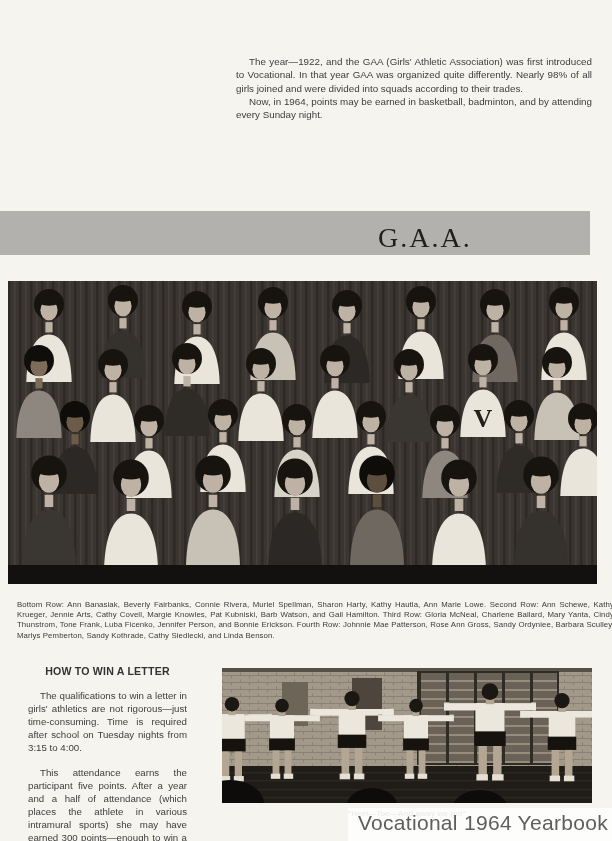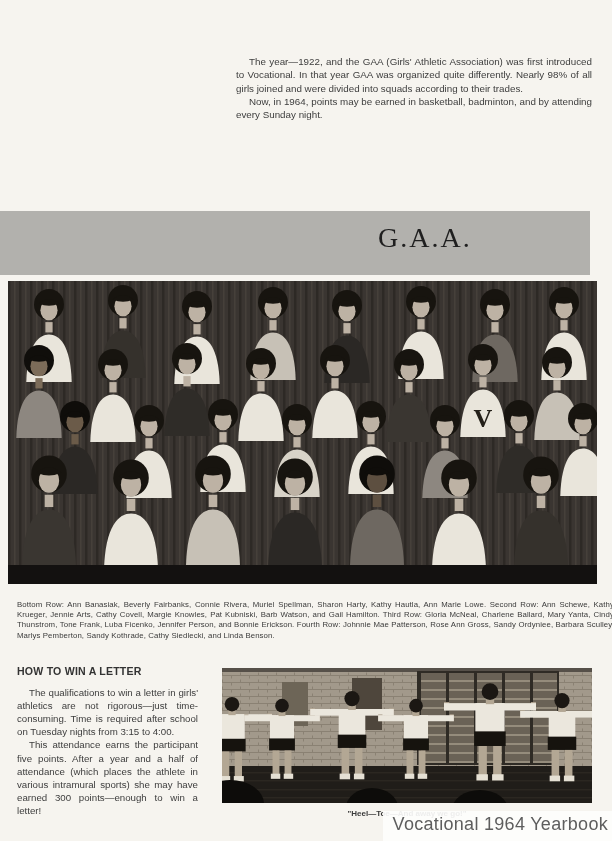--- a/index.html
+++ b/index.html
@@ -13,21 +13,21 @@
   }
   
   .intro{
     position:absolute;left:236px;top:55px;width:356px;
     font-size:9.8px;line-height:13.3px;color:#3d3d3d;
     text-align:justify;
   }
   .intro p{margin:0;text-indent:13px;}
   
   .banner{
-    position:absolute;left:0;top:211px;width:590px;height:64px;
+    position:absolute;left:0;top:211px;width:590px;height:44px;
     background:#b2b1ad;
   }
   .banner-title{
     position:absolute;left:378px;top:0;height:52px;line-height:54px;
     font-family:"Liberation Serif",serif;
     font-size:28px;letter-spacing:2px;color:#1f1f1f;
   }
   
   .photo{margin:0;padding:0;position:absolute;background:#2e2b27;}
   .group-photo{left:8px;top:281px;width:589px;height:303px;}
@@ -39,34 +39,34 @@
     font-size:7.8px;line-height:10.2px;font-weight:400;color:#3a3a3a;
     text-align:justify;letter-spacing:0.1px;
   }
   
   .letter{
     position:absolute;left:17px;top:665px;width:181px;
     font-size:9.7px;line-height:13.1px;color:#3d3d3d;text-align:justify;
   }
   .letter h3{
     margin:0 0 8px 0;font-size:10.6px;font-weight:700;color:#333;
-    text-align:left;letter-spacing:0.2px;
-  }
-  .letter p{margin:0;text-indent:12px;}
+    text-align:center;letter-spacing:0.2px;
+  }
+  .letter p{margin:11px;text-indent:12px;}
   
   .gym-caption{
     position:absolute;left:222px;top:809px;width:370px;margin:0;
     text-align:center;font-size:8px;font-weight:700;color:#3a3a3a;
   }
   
   .watermark{
     position:absolute;right:0;bottom:0;
     background:rgba(253,253,252,0.92);
     padding:3px 4px 6px 10px;
-    font-size:18px;color:#5e5e5e;letter-spacing:0.3px;margin-top:8px;
+    font-size:21px;color:#5e5e5e;letter-spacing:0.3px;margin-top:8px;
   }
 </style>
 </head>
 <body>
 
 <div class="page">
 
   <section class="intro">
     <p>The year—1922, and the GAA (Girls' Athletic Association) was first introduced to Vocational. In that year GAA was organized quite differently. Nearly 98% of all girls joined and were divided into squads according to their trades.</p>
     <p>Now, in 1964, points may be earned in basketball, badminton, and by attending every Sunday night.</p>

